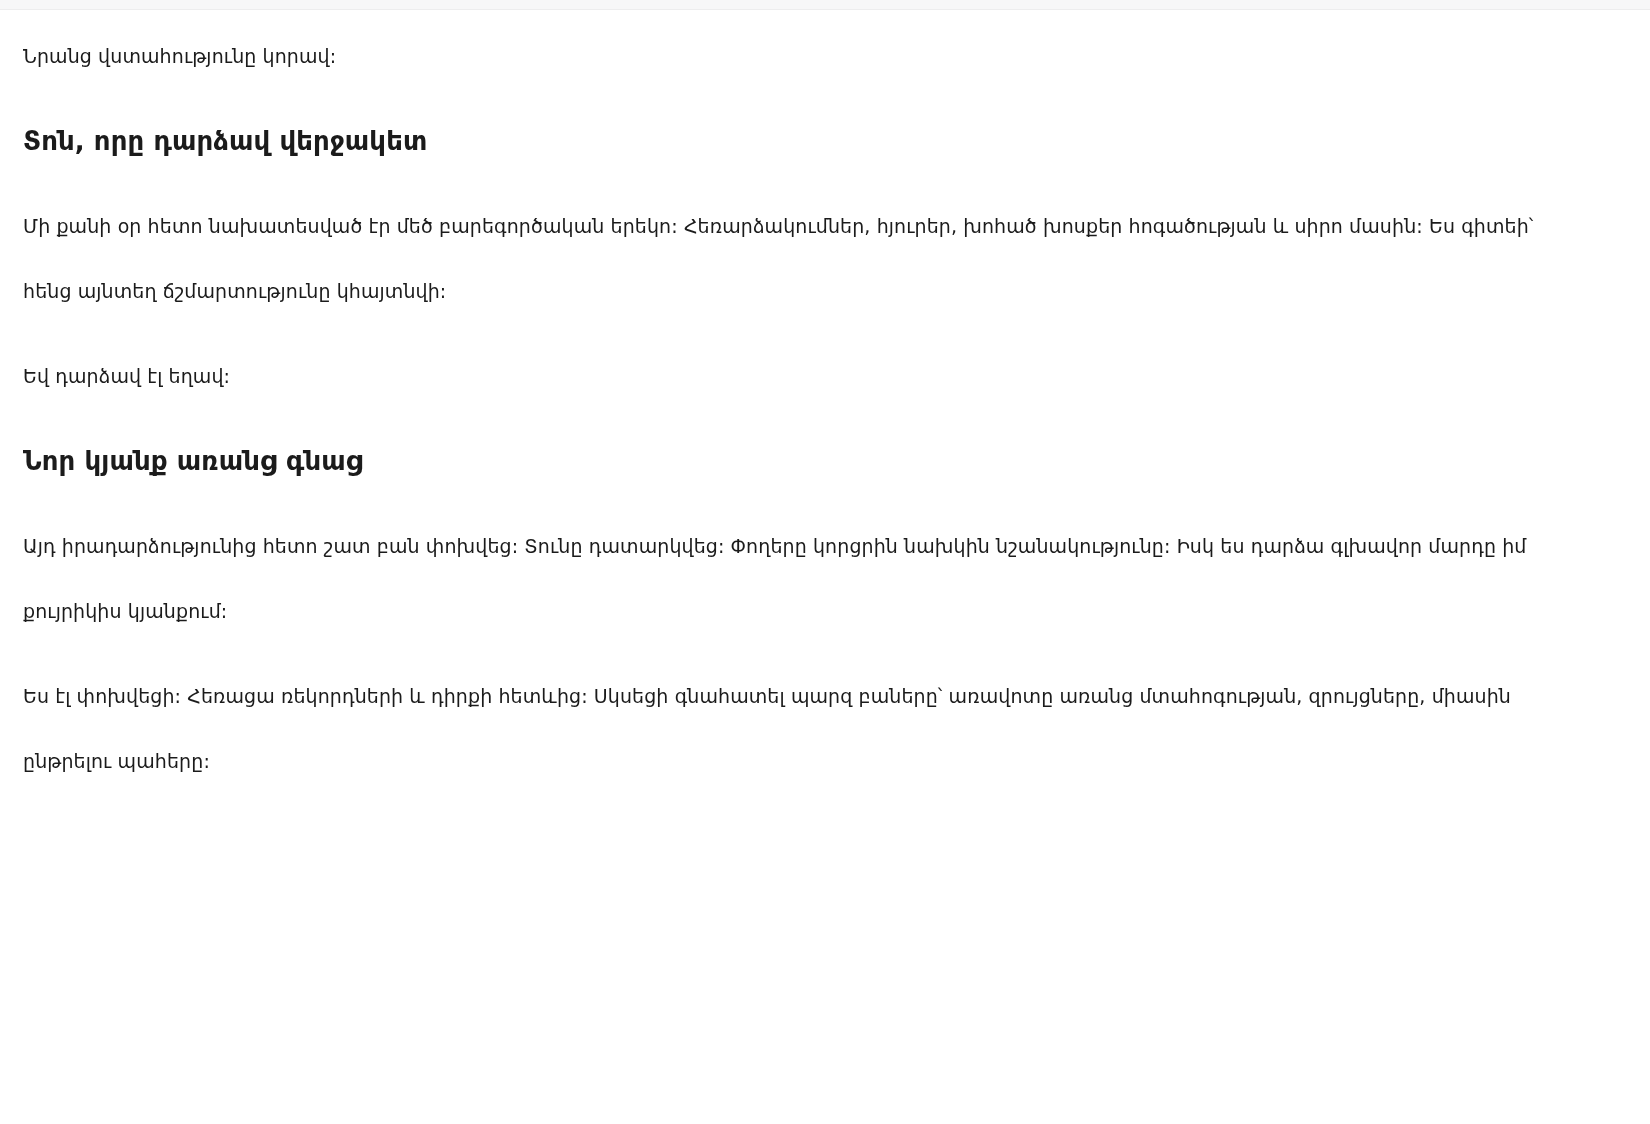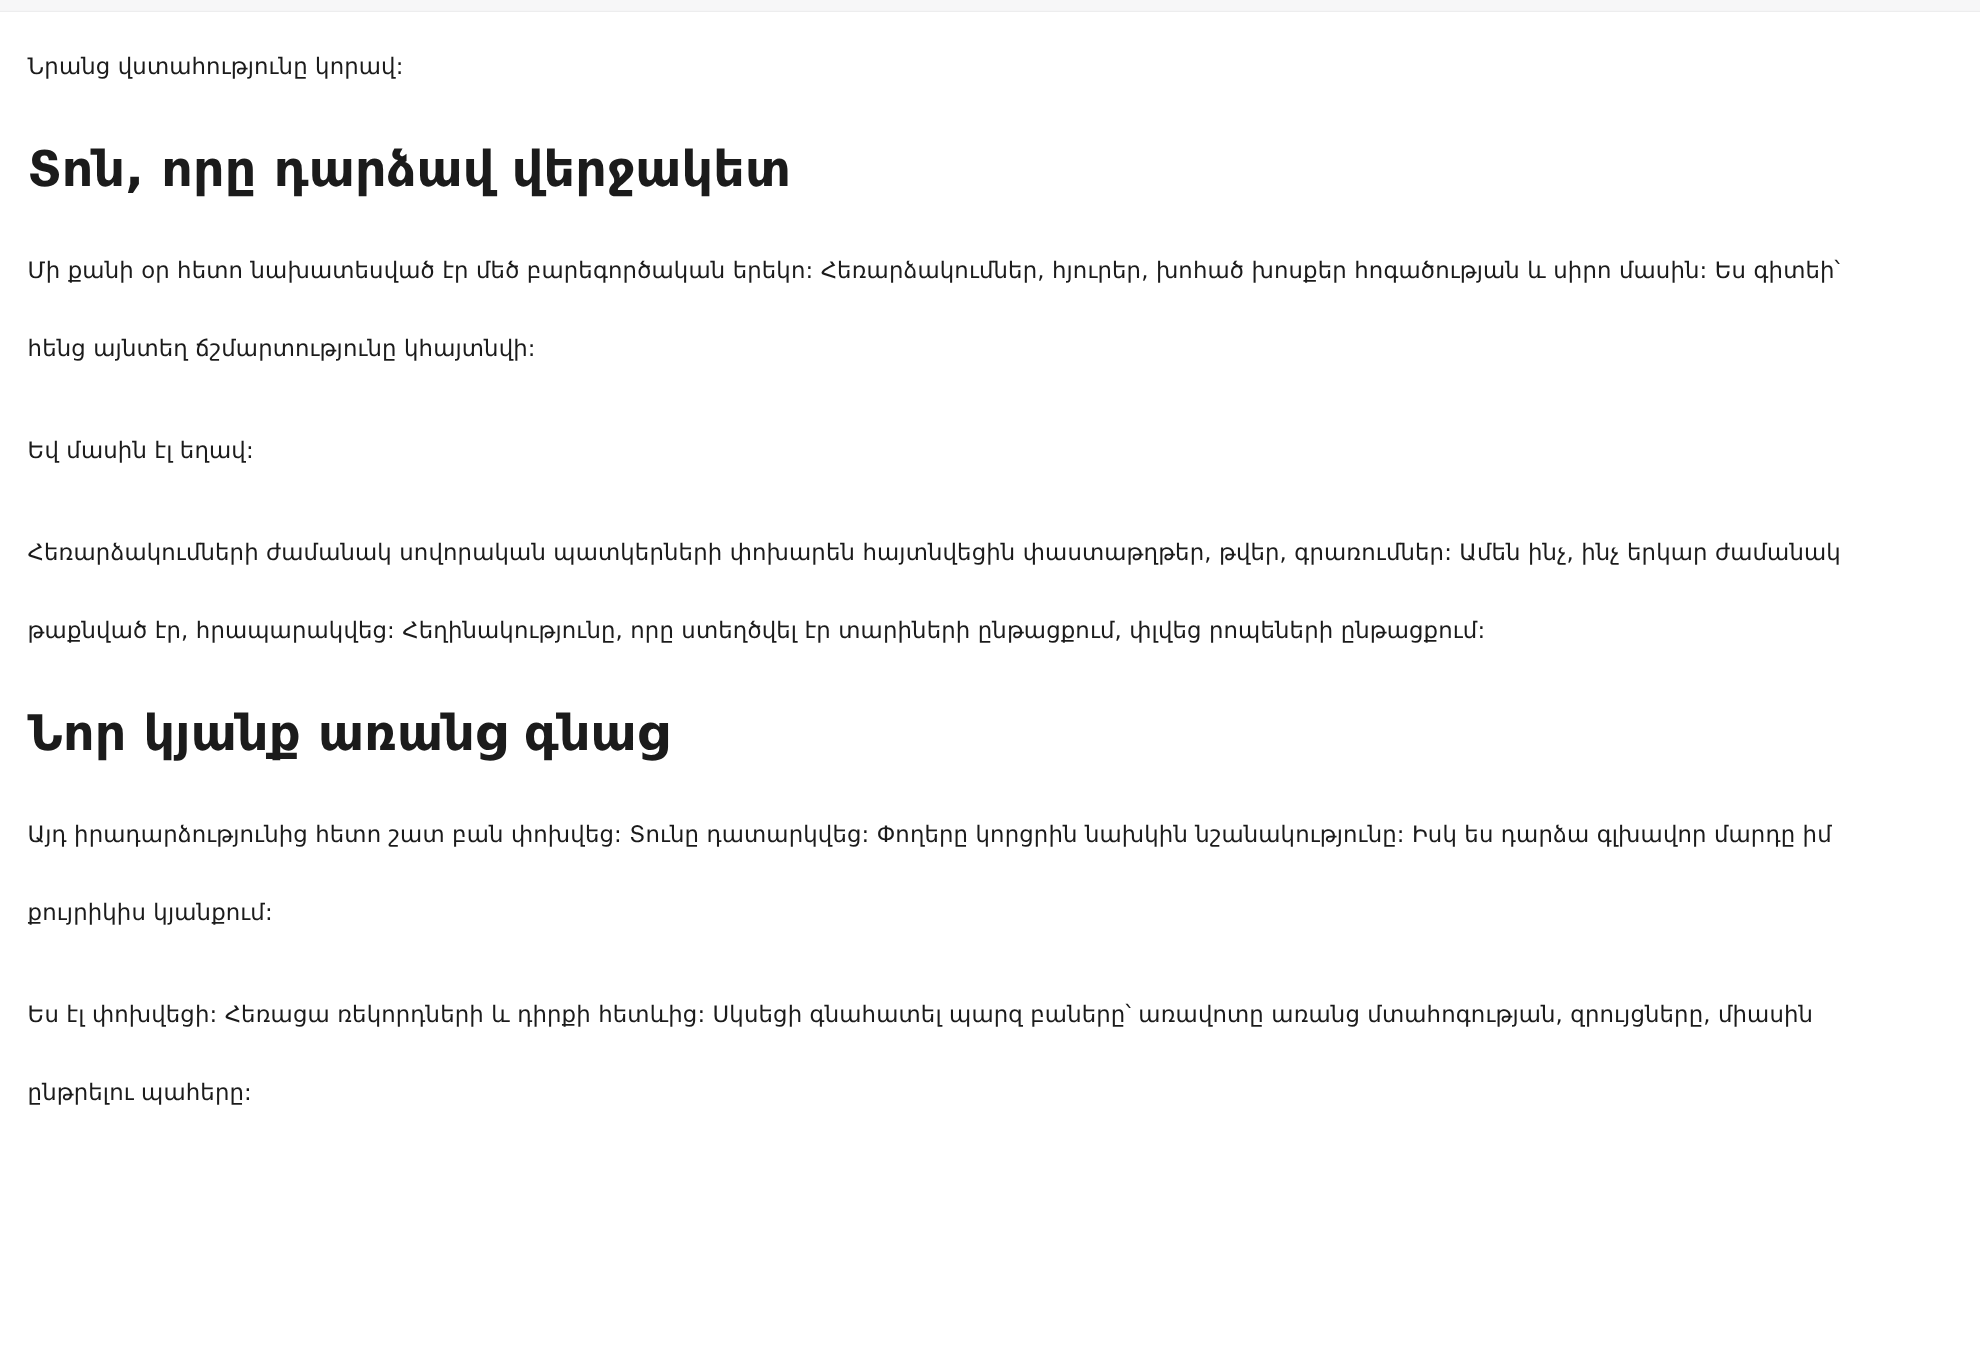--- a/index.html
+++ b/index.html
@@ -24,34 +24,33 @@
     padding: 14px 24px 0 23px;
     max-width: 1530px;
   }
   .para {
     font-size: 19px;
     line-height: 65px;
     margin: 0 0 20px 0;
     letter-spacing: 0.1px;
   }
   .heading {
-    font-size: 41px;
+    font-size: 26px;
     line-height: 65px;
     font-weight: 700;
     margin: 0 0 20px 0;
     letter-spacing: 0.1px;
   }
 </style>
 </head>
 <body>
 
 <div class="top-strip"></div>
 
 <main class="article">
   <p class="para">Նրանց վստահությունը կորավ:</p>
   <h3 class="heading">Տոն, որը դարձավ վերջակետ</h3>
   <p class="para">Մի քանի օր հետո նախատեսված էր մեծ բարեգործական երեկո: Հեռարձակումներ, հյուրեր, խոհած խոսքեր հոգածության և սիրո մասին: Ես գիտեի՝ հենց այնտեղ ճշմարտությունը կհայտնվի:</p>
-  <p class="para">Եվ մասին էլ եղավ:</p>
-  <p class="para">Հեռարձակումների ժամանակ սովորական պատկերների փոխարեն հայտնվեցին փաստաթղթեր, թվեր, գրառումներ: Ամեն ինչ, ինչ երկար ժամանակ թաքնված էր, հրապարակվեց: Հեղինակությունը, որը ստեղծվել էր տարիների ընթացքում, փլվեց րոպեների ընթացքում:</p>
+  <p class="para">Եվ դարձավ էլ եղավ:</p>
   <h3 class="heading">Նոր կյանք առանց գնաց</h3>
   <p class="para">Այդ իրադարձությունից հետո շատ բան փոխվեց: Տունը դատարկվեց: Փողերը կորցրին նախկին նշանակությունը: Իսկ ես դարձա գլխավոր մարդը իմ քույրիկիս կյանքում:</p>
   <p class="para">Ես էլ փոխվեցի: Հեռացա ռեկորդների և դիրքի հետևից: Սկսեցի գնահատել պարզ բաները՝ առավոտը առանց մտահոգության, զրույցները, միասին ընթրելու պահերը:</p>
 </main>
 
 </body></html>

